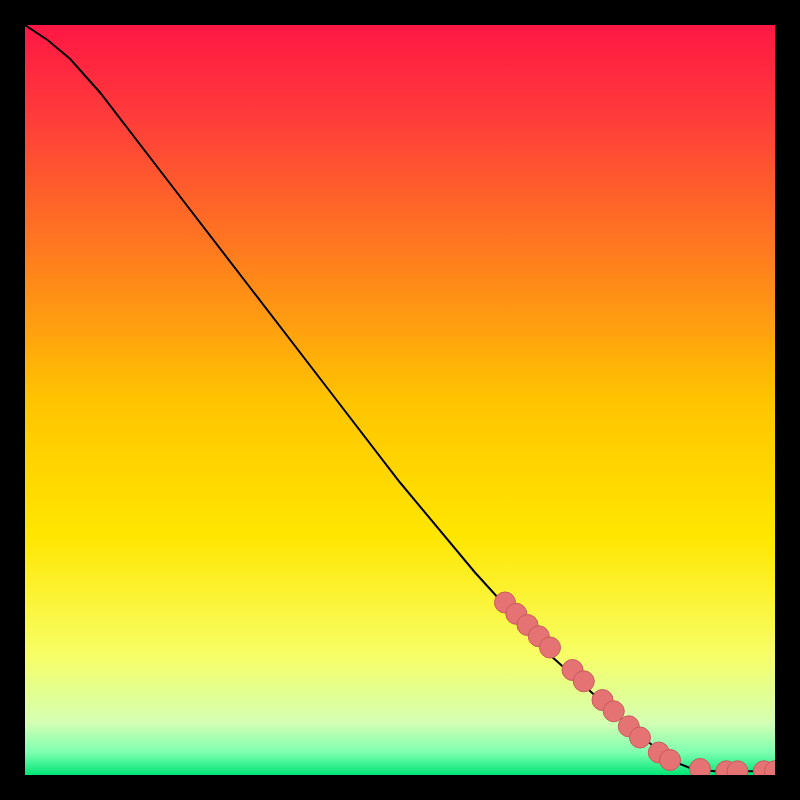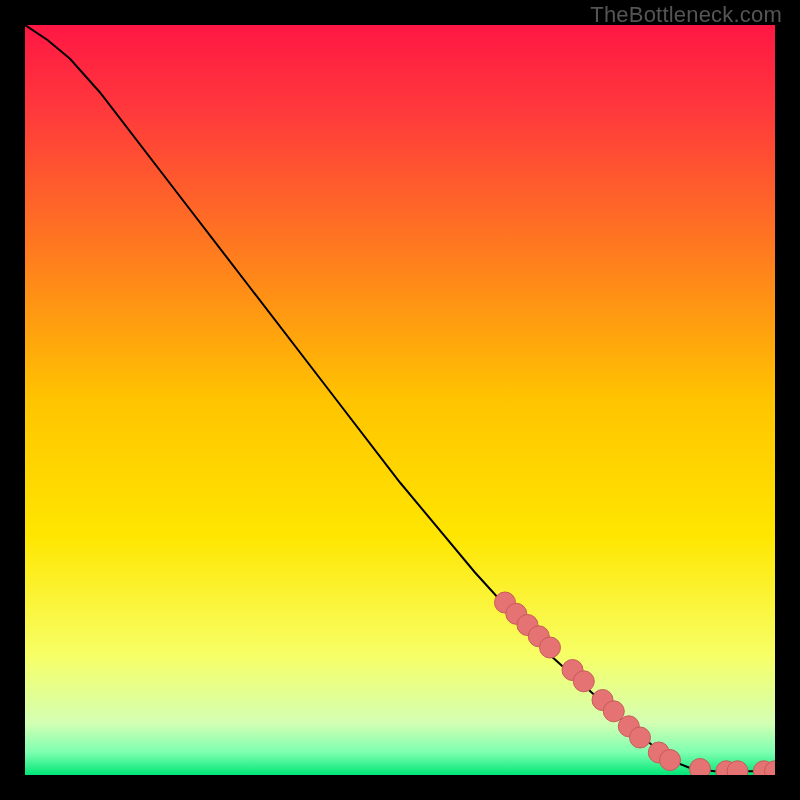--- a/index.html
+++ b/index.html
@@ -24,21 +24,20 @@
     left: 25px;
     top: 25px;
     width: 750px;
     height: 750px;
   }
   svg { display: block; }
 </style>
 </head>
 <body>
 <div class="outer">
-  <div class="brand">TheBottleneck.com</div>
   <svg class="plot" viewBox="0 0 750 750">
     <defs>
       <linearGradient id="bg" x1="0" y1="0" x2="0" y2="1">
         <stop id="g0" offset="0%" stop-color="#ff1744"></stop>
         <stop id="g1" offset="12%" stop-color="#ff3b3b"></stop>
         <stop id="g2" offset="30%" stop-color="#ff7a1f"></stop>
         <stop id="g3" offset="50%" stop-color="#ffc400"></stop>
         <stop id="g4" offset="68%" stop-color="#ffe600"></stop>
         <stop id="g5" offset="84%" stop-color="#f7ff66"></stop>
         <stop id="g6" offset="93%" stop-color="#d4ffb3"></stop>

